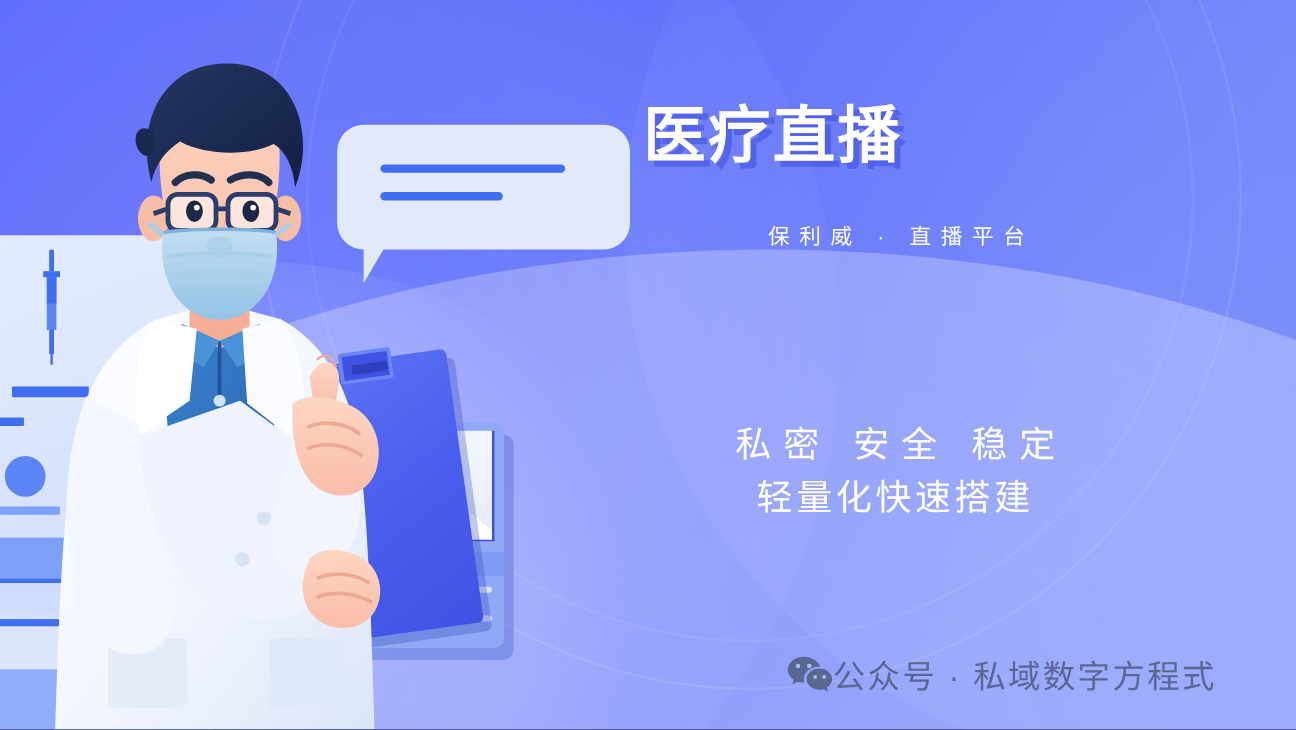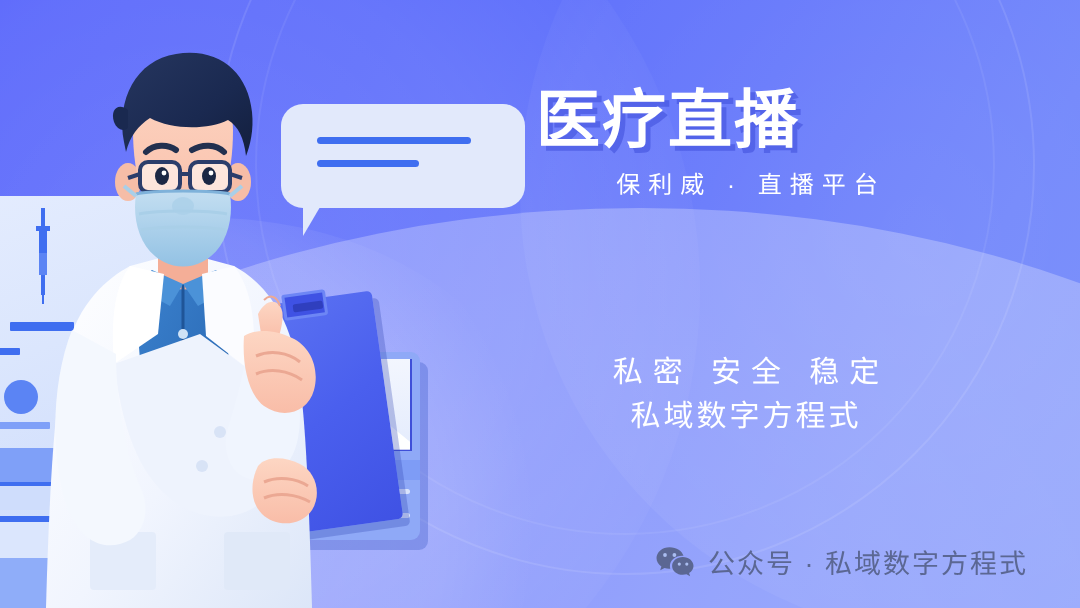--- a/index.html
+++ b/index.html
@@ -276,31 +276,31 @@
   .bubble-line.l2 { left: 36px; top: 56px; width: 102px; }
 
   
   .headline {
     position: absolute;
     left: 536px;
     top: 88px;
     width: 420px;
   }
   .title-main {
-    font-size: 64px;
+    font-size: 52px;
     line-height: 1.0;
     font-weight: bold;
     color: #ffffff;
     letter-spacing: 2px;
     white-space: nowrap;
     text-shadow: 5px 5px 0 rgba(52,66,210,0.45);
   }
   .title-sub {
-    margin-top: 13px;
-    font-size: 24px;
+    margin-top: 42px;
+    font-size: 18px;
     color: #ffffff;
     letter-spacing: 8px;
     text-align: center;
     padding-left: 10px;
     white-space: nowrap;
     font-weight: normal;
   }
 
   
   .features {
@@ -320,21 +320,20 @@
   }
   .feature-line.top { letter-spacing: 10px; padding-left: 10px; margin-top: 24px; }
 
   
   .footer {
     position: absolute;
     left: 656px;
     top: 542px;
     display: flex;
     align-items: center;
-    gap: 14px;
     color: #5b6793;
   }
   .wechat-icon { width: 38px; height: 32px; flex: 0 0 auto; }
   .footer-text {
     font-size: 27px;
     letter-spacing: 2px;
     color: #5b6793;
     white-space: nowrap;
   }
 </style>
@@ -553,21 +552,21 @@
     <div class="bubble-tail"></div>
   </div>
 
   <div class="headline">
     <div class="title-main">医疗直播</div>
     <div class="title-sub">保利威 · 直播平台</div>
   </div>
 
   <div class="features">
     <div class="feature-line top">私密  安全   稳定</div>
-    <div class="feature-line">私域数字方程式</div>
+    <div class="feature-line">轻量化快速搭建</div>
   </div>
 
   <div class="footer">
     <svg class="wechat-icon" viewBox="0 0 38 32">
       <path d="M13.6 1.2C6.3 1.2 0.5 6.1 0.5 12.1c0 3.4 1.9 6.4 4.9 8.4l-1.2 3.8 4.3-2.2c1.5 0.4 3 0.7 4.6 0.7 0.4 0 0.8 0 1.2-0.1 -0.3-0.9-0.4-1.8-0.4-2.7 0-5.7 5.5-10.3 12.3-10.3 0.4 0 0.9 0 1.3 0.1C26.3 5.1 20.6 1.2 13.6 1.2z" fill="#5b6793"></path>
       <circle cx="9" cy="9" r="1.9" fill="#aabdf0"></circle>
       <circle cx="18.4" cy="9" r="1.9" fill="#aabdf0"></circle>
       <path d="M37.5 19.9c0-4.9-4.8-8.9-10.7-8.9s-10.7 4-10.7 8.9c0 4.9 4.8 8.9 10.7 8.9 1.3 0 2.5-0.2 3.7-0.5l3.6 1.9 -1-3.2C35.7 25.2 37.5 22.7 37.5 19.9z" fill="#5b6793"></path>
       <circle cx="23.3" cy="18.1" r="1.6" fill="#aabdf0"></circle>
       <circle cx="30.8" cy="18.1" r="1.6" fill="#aabdf0"></circle>

